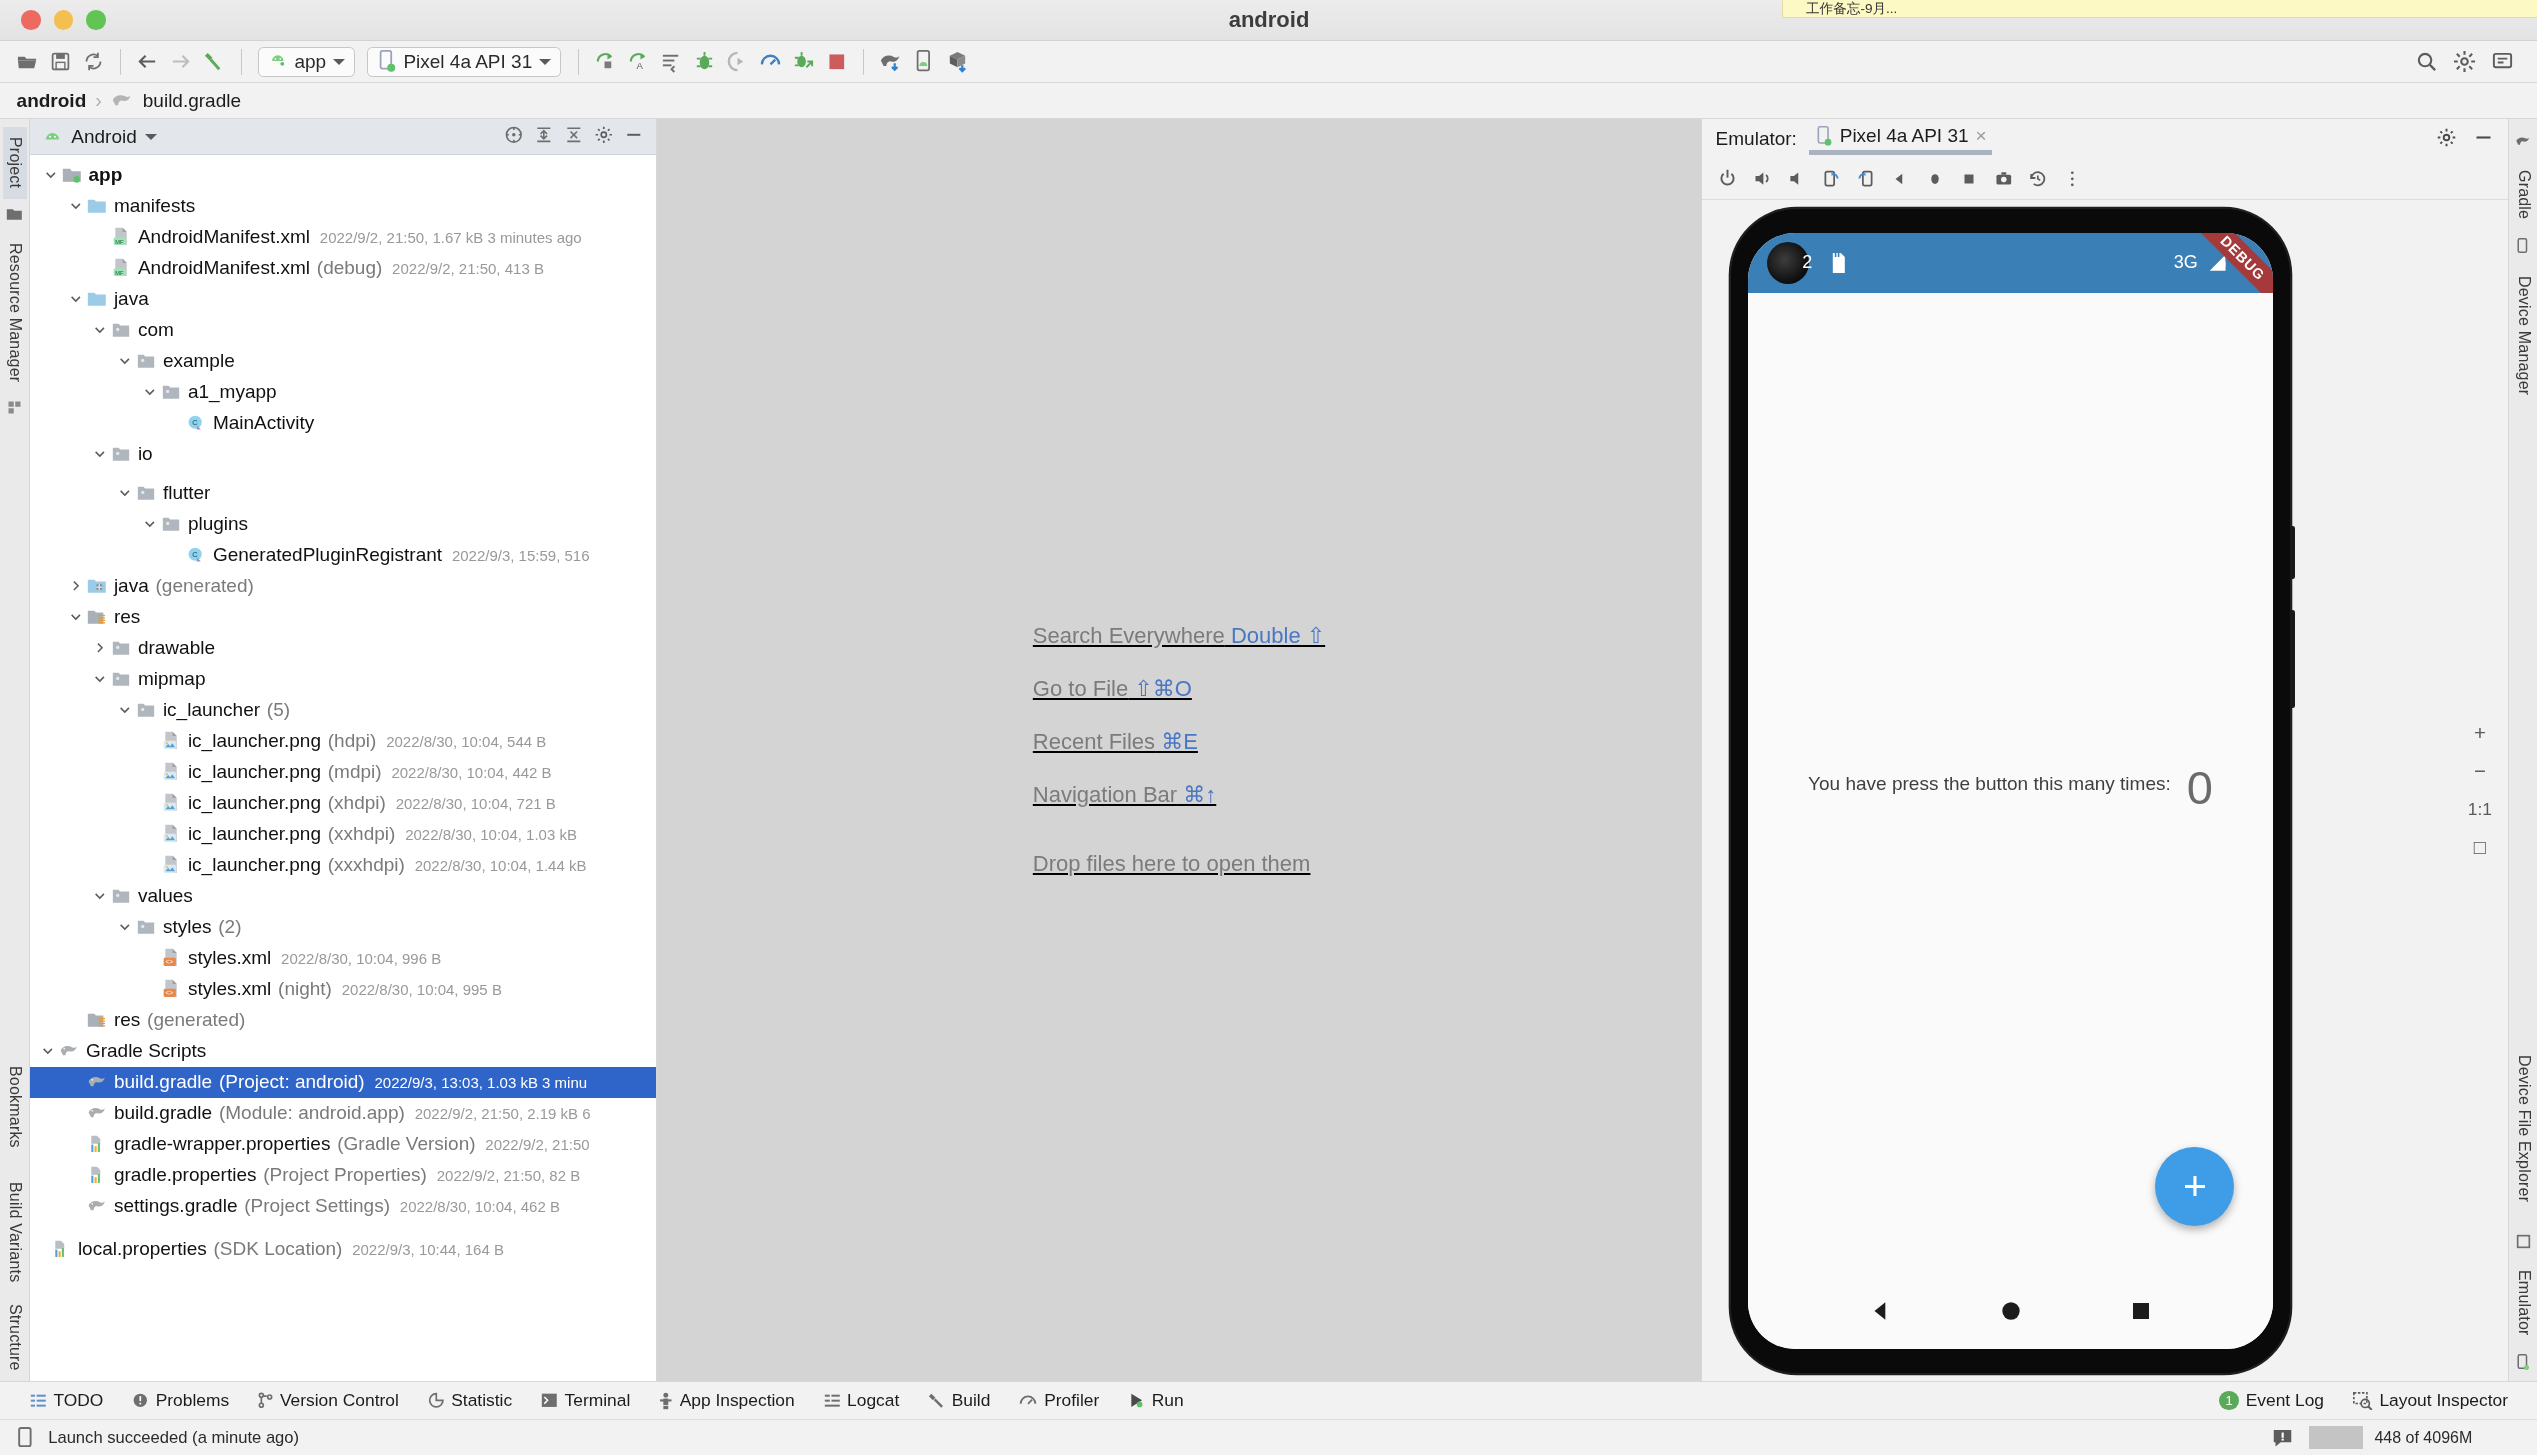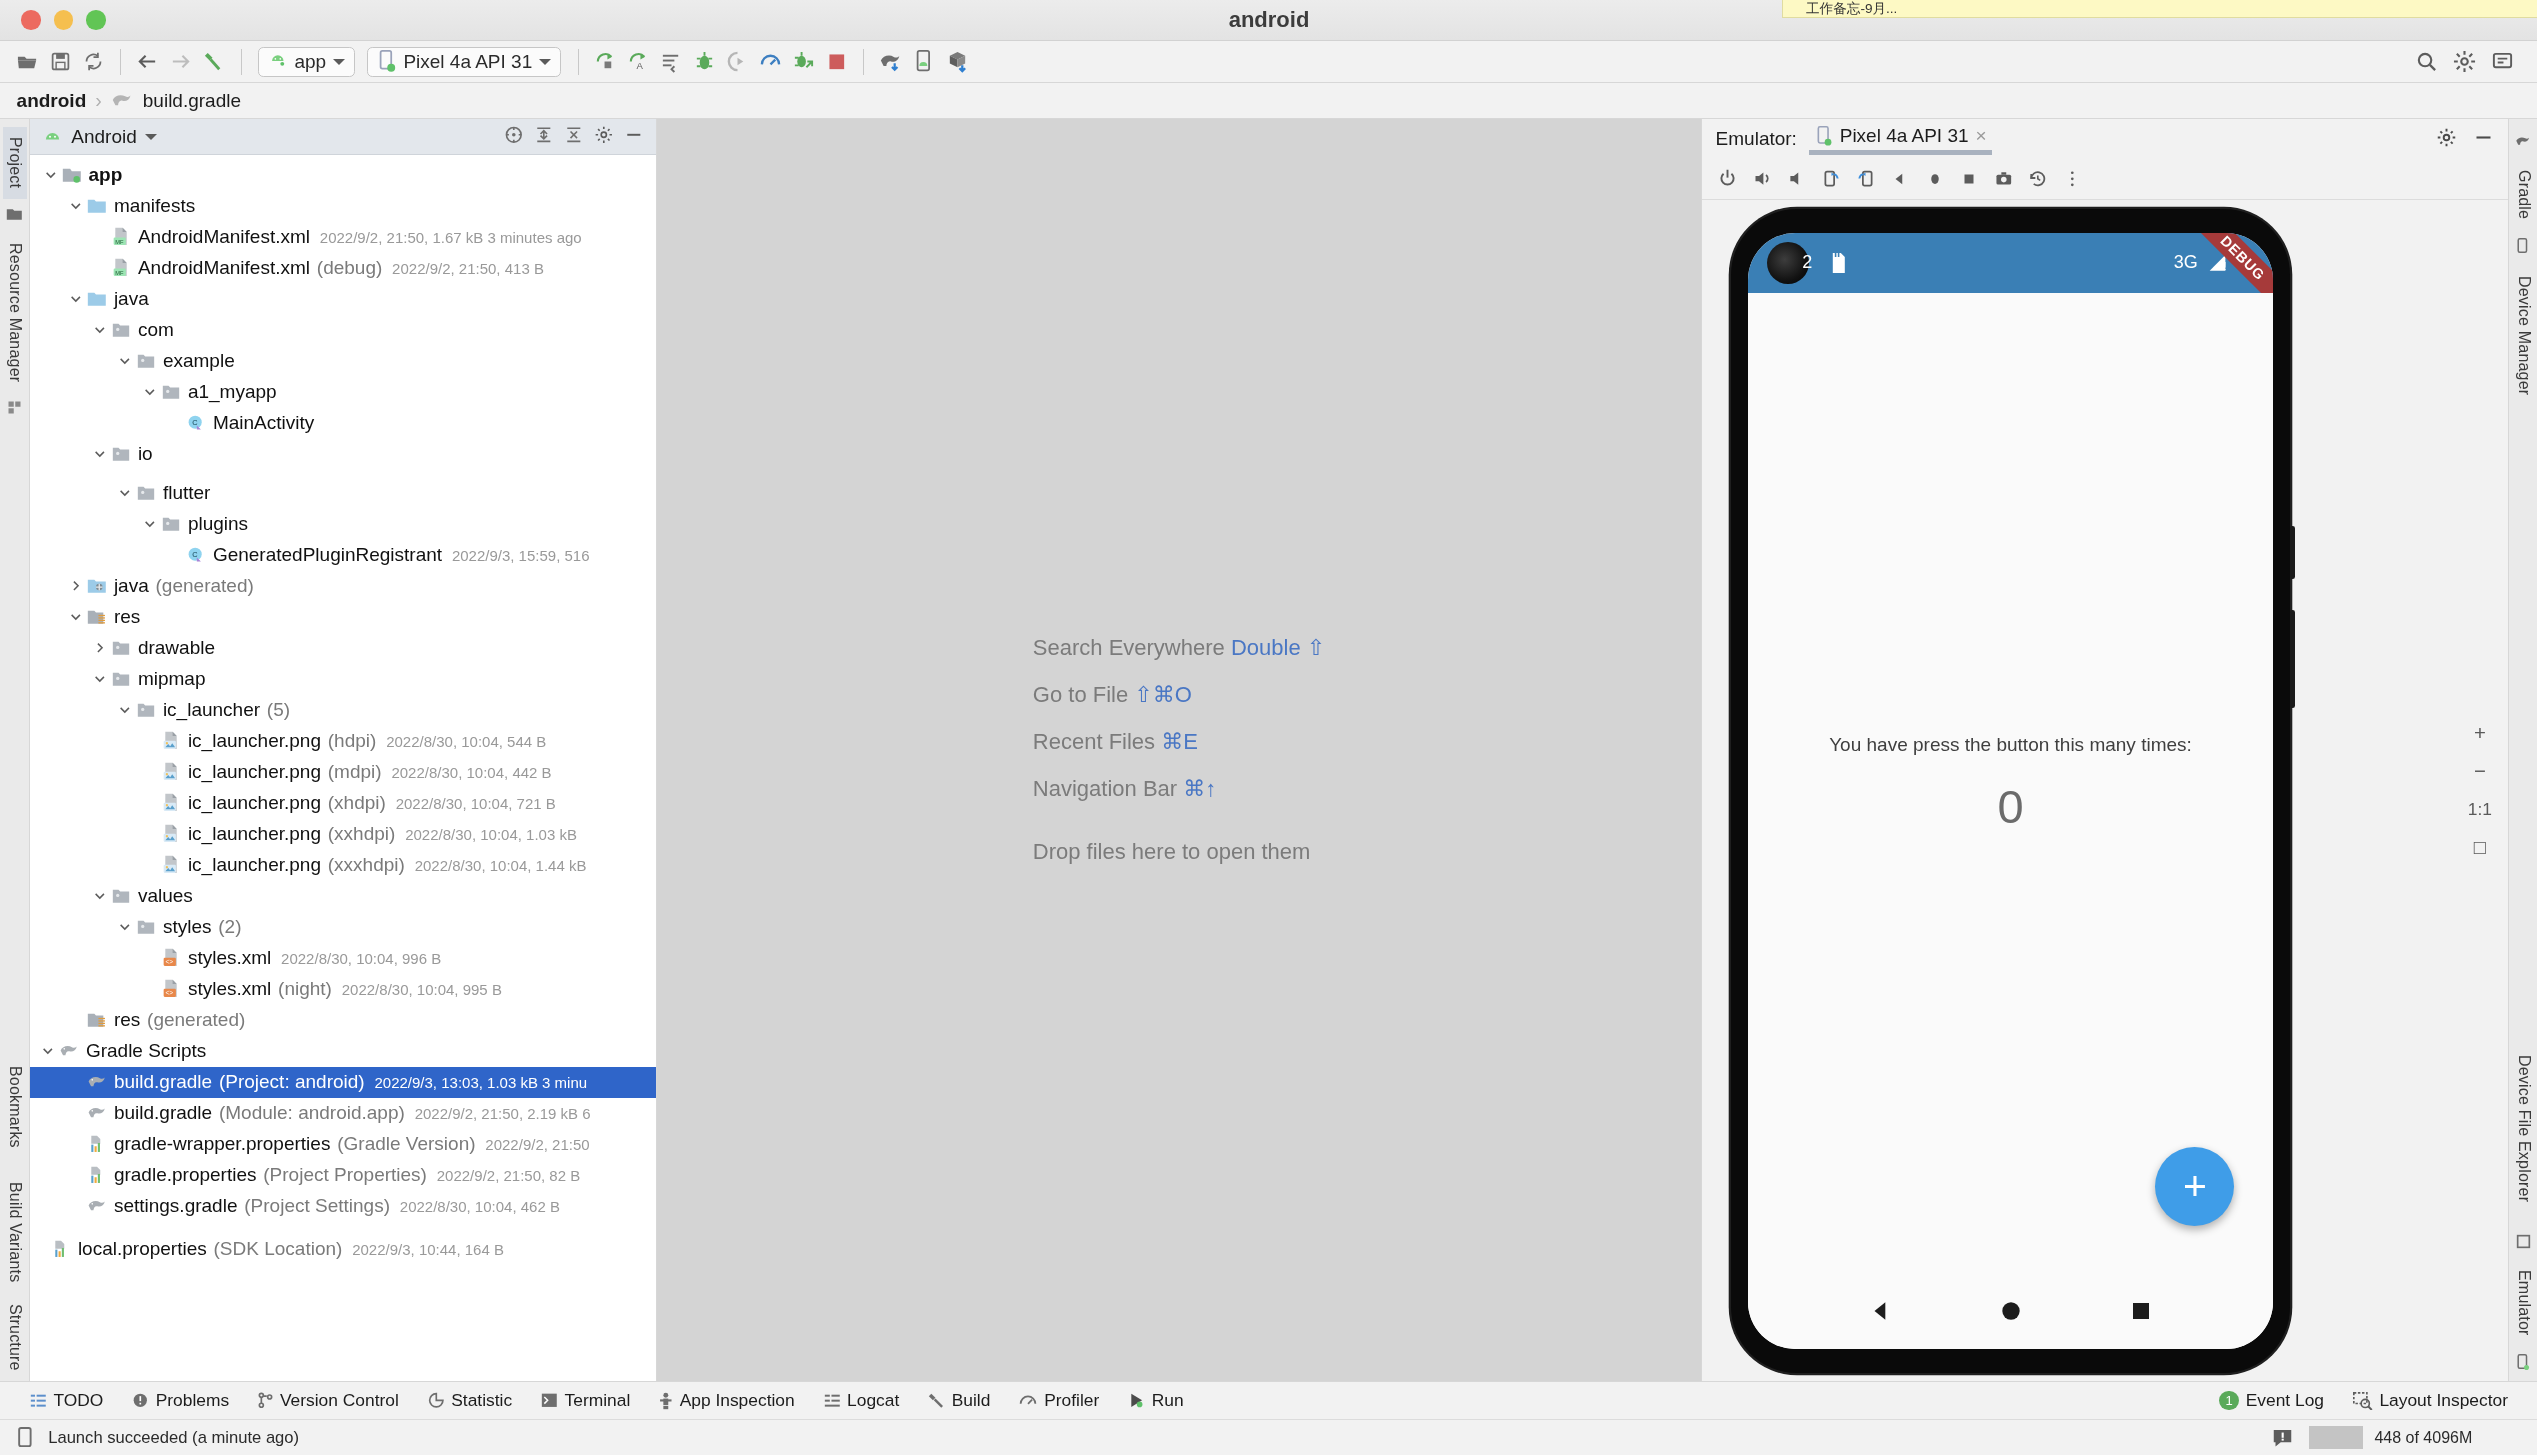--- a/index.html
+++ b/index.html
@@ -130,21 +130,21 @@
   .nm { font-size: 19px; color: #111; }
   .nm.b { font-weight: bold; }
   .qual { font-size: 19px; color: #7a7a7a; margin-left: 6.8px; }
   .meta { font-size: 15px; color: #999; margin-left: 9.8px; }
 
   
   .editor {
     flex: 1; background: #d4d4d4; position: relative; min-width: 0;
     display: flex; align-items: center; justify-content: center;
   }
-  .hints { display: flex; flex-direction: column; gap: 21px; }
+  .hints { display: flex; flex-direction: column; gap: 27px; text-decoration: underline; }
   .hint { font-size: 22px; color: #7b7b7b; }
   .hint .key { color: #4a77c4; }
 
   
   .emu-panel {
     width: 807px; flex: 0 0 807px; background: #f2f2f2;
     display: flex; flex-direction: column; border-left: 0.8px solid #d7d7d7;
     min-height: 0;
   }
   .emu-head {
@@ -210,21 +210,21 @@
     font-size: 14.4px; font-weight: bold; letter-spacing: 0.8px;
     transform: rotate(45deg); padding: 3.8px 0;
   }
   .appbar {
     height: 73px; flex: 0 0 73px; background: #4a96e8;
     display: flex; align-items: center; padding-left: 26px;
   }
   .appbar-title { font-size: 25px; color: #fff; }
   .app-body {
     flex: 1; background: #fafafa; position: relative;
-    display: flex; flex-direction: column; align-items: center;
+    display: flex; flex-direction: row; align-items: center;
     justify-content: center;
     gap: 16px;
   }
   .ctr-label { font-size: 19px; color: #3f3f3f; }
   .ctr-value { font-size: 47px; color: #6b6b6b; margin-top: 7.6px; font-weight: 300; }
   .fab {
     position: absolute; right: 39px; bottom: 50px;
     width: 79px; height: 79px; border-radius: 50%;
     background: #3f9de8; display: flex; align-items: center;
     justify-content: center; box-shadow: 0 3.8px 9px rgba(0,0,0,.3);

